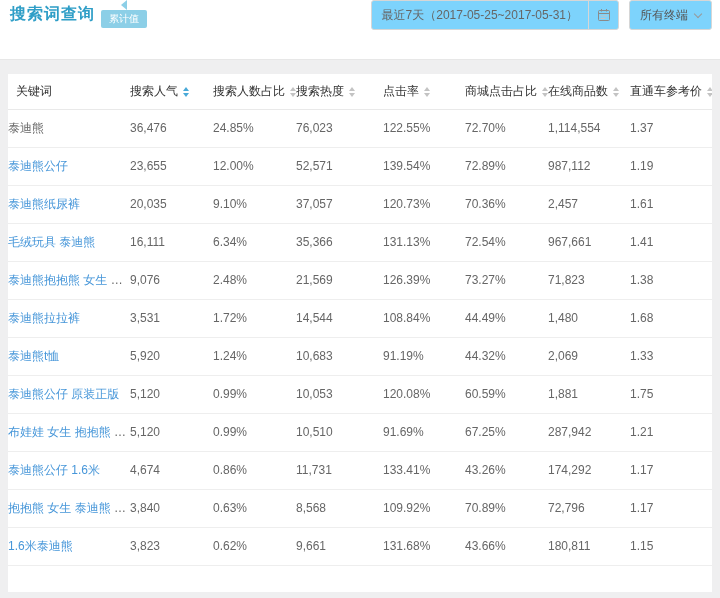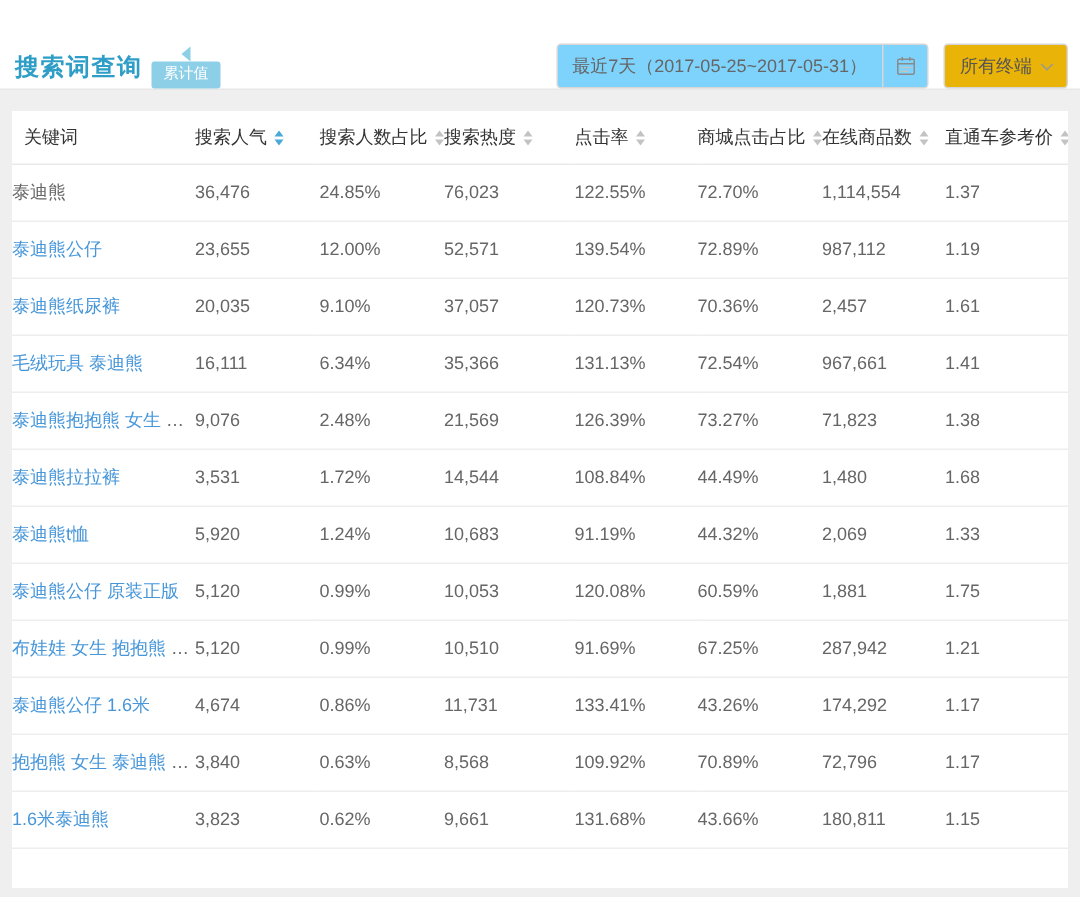--- a/index.html
+++ b/index.html
@@ -7,21 +7,21 @@
     margin: 0; padding: 0;
     width: 720px; height: 598px;
     background: #efeff0;
     overflow: hidden;
     font-family: "Liberation Sans", "DejaVu Sans", sans-serif;
   }
   
   .topbar {
     height: 60px; background: #ffffff;
     border-bottom: 1px solid #e7e7e7;
-    display: flex; align-items: flex-end; justify-content: space-between;
+    display: flex; align-items: flex-start; justify-content: space-between;
     padding: 0 8px 0 10px;
   }
   .title-wrap { display: flex; align-items: center; }
   .page-title {
     margin: 0; font-size: 16px; font-weight: bold; color: #2f9ec7;
     letter-spacing: 1px;
   }
   .badge-wrap { display: inline-flex; align-items: center; margin-left: 6px; flex-direction: column; }
   .badge-arrow {
     width: 0; height: 0;
@@ -42,21 +42,21 @@
     cursor: pointer;
   }
   .date-text { padding: 0 10px; font-size: 12px; color: #666; white-space: nowrap; }
   .cal-cell {
     border-left: 1px solid #d6d6d6;
     width: 30px; height: 100%;
     display: flex; align-items: center; justify-content: center;
   }
   .terminal-box {
     margin-left: 10px; height: 30px;
-    border: 1px solid #d6d6d6; border-radius: 3px; background: #eab308;
+    border: 1px solid #d6d6d6; border-radius: 3px; background: #7dd3fc;
     padding: 0 10px; display: flex; align-items: center;
     font-size: 12px; color: #555; cursor: pointer; white-space: nowrap;
   }
   .chevron {
     display: inline-block; margin-left: 7px; margin-top: -3px;
     width: 6px; height: 6px;
     border-right: 1px solid #999; border-bottom: 1px solid #999;
     transform: rotate(45deg);
   }
   

